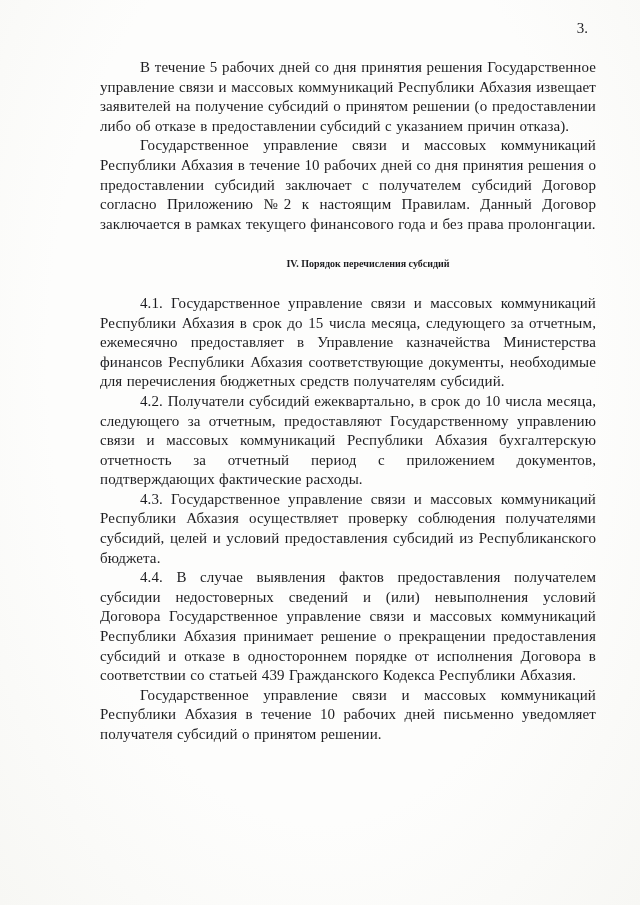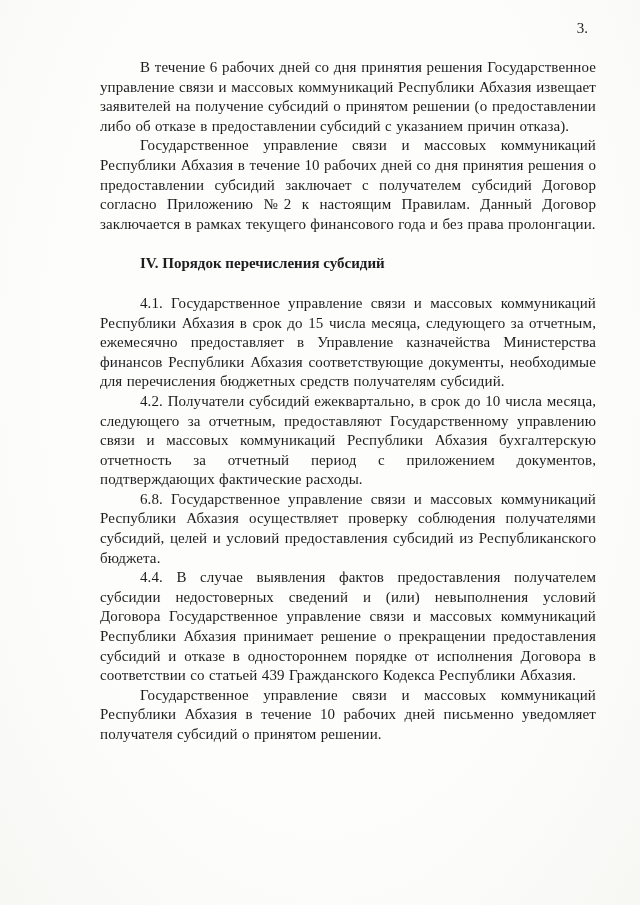--- a/index.html
+++ b/index.html
@@ -31,43 +31,43 @@
     margin: 0;
     font-size: 15px;
     line-height: 19.6px;
     text-align: justify;
     text-indent: 40px;
     letter-spacing: 0.1px;
     word-spacing: 0.5px;
   }
   .heading {
     margin: 20px 0 20px 0;
-    font-size: 15px;
+    font-size: 10px;
     line-height: 19.6px;
     font-weight: bold;
     text-indent: 40px;
-    text-align: left;
+    text-align: center;
   }
 </style>
 </head>
 <body>
 
 <div class="page">
   <div class="page-number">3.</div>
 
-  <p class="para">В течение 6 рабочих дней со дня принятия решения Государственное управление связи и массовых коммуникаций Республики Абхазия извещает заявителей на получение субсидий о принятом решении (о предоставлении либо об отказе в предоставлении субсидий с указанием причин отказа).</p>
+  <p class="para">В течение 5 рабочих дней со дня принятия решения Государственное управление связи и массовых коммуникаций Республики Абхазия извещает заявителей на получение субсидий о принятом решении (о предоставлении либо об отказе в предоставлении субсидий с указанием причин отказа).</p>
 
   <p class="para">Государственное управление связи и массовых коммуникаций Республики Абхазия в течение 10 рабочих дней со дня принятия решения о предоставлении субсидий заключает с получателем субсидий Договор согласно Приложению №2 к настоящим Правилам. Данный Договор заключается в рамках текущего финансового года и без права пролонгации.</p>
 
   <h2 class="heading">IV. Порядок перечисления субсидий</h2>
 
   <p class="para">4.1. Государственное управление связи и массовых коммуникаций Республики Абхазия в срок до 15 числа месяца, следующего за отчетным, ежемесячно предоставляет в Управление казначейства Министерства финансов Республики Абхазия соответствующие документы, необходимые для перечисления бюджетных средств получателям субсидий.</p>
 
   <p class="para">4.2. Получатели субсидий ежеквартально, в срок до 10 числа месяца, следующего за отчетным, предоставляют Государственному управлению связи и массовых коммуникаций Республики Абхазия бухгалтерскую отчетность за отчетный период с приложением документов, подтверждающих фактические расходы.</p>
 
-  <p class="para">6.8. Государственное управление связи и массовых коммуникаций Республики Абхазия осуществляет проверку соблюдения получателями субсидий, целей и условий предоставления субсидий из Республиканского бюджета.</p>
+  <p class="para">4.3. Государственное управление связи и массовых коммуникаций Республики Абхазия осуществляет проверку соблюдения получателями субсидий, целей и условий предоставления субсидий из Республиканского бюджета.</p>
 
   <p class="para">4.4. В случае выявления фактов предоставления получателем субсидии недостоверных сведений и (или) невыполнения условий Договора Государственное управление связи и массовых коммуникаций Республики Абхазия принимает решение о прекращении предоставления субсидий и отказе в одностороннем порядке от исполнения Договора в соответствии со статьей 439 Гражданского Кодекса Республики Абхазия.</p>
 
   <p class="para">Государственное управление связи и массовых коммуникаций Республики Абхазия в течение 10 рабочих дней письменно уведомляет получателя субсидий о принятом решении.</p>
 
 
 </div>
 
 </body></html>

